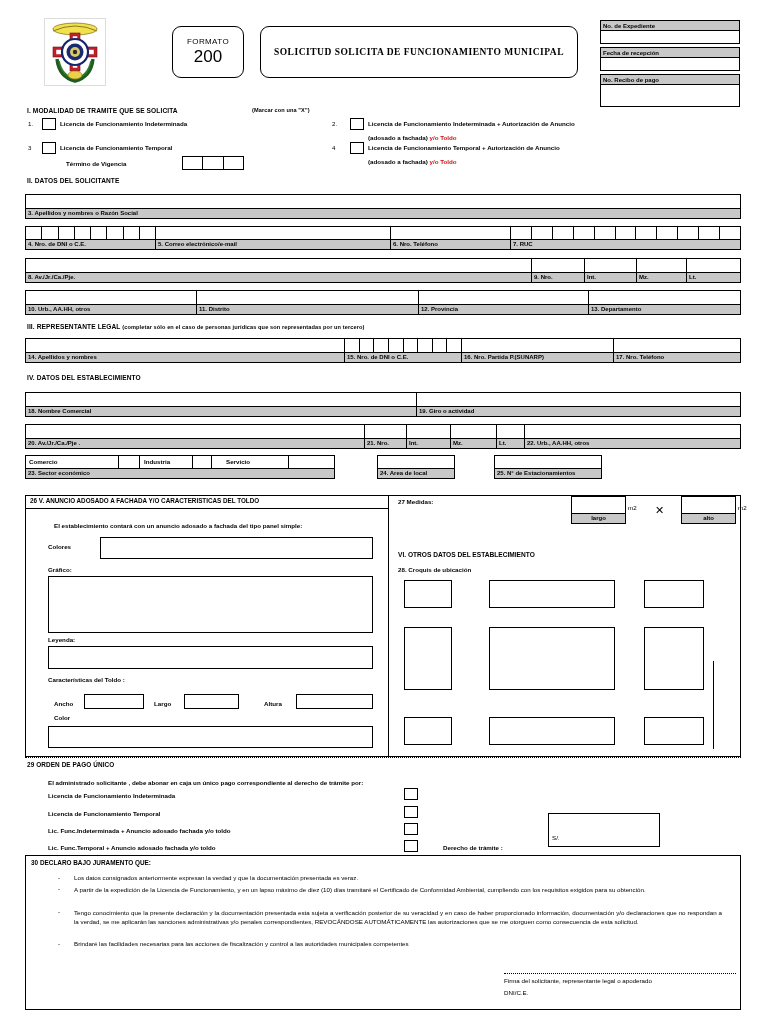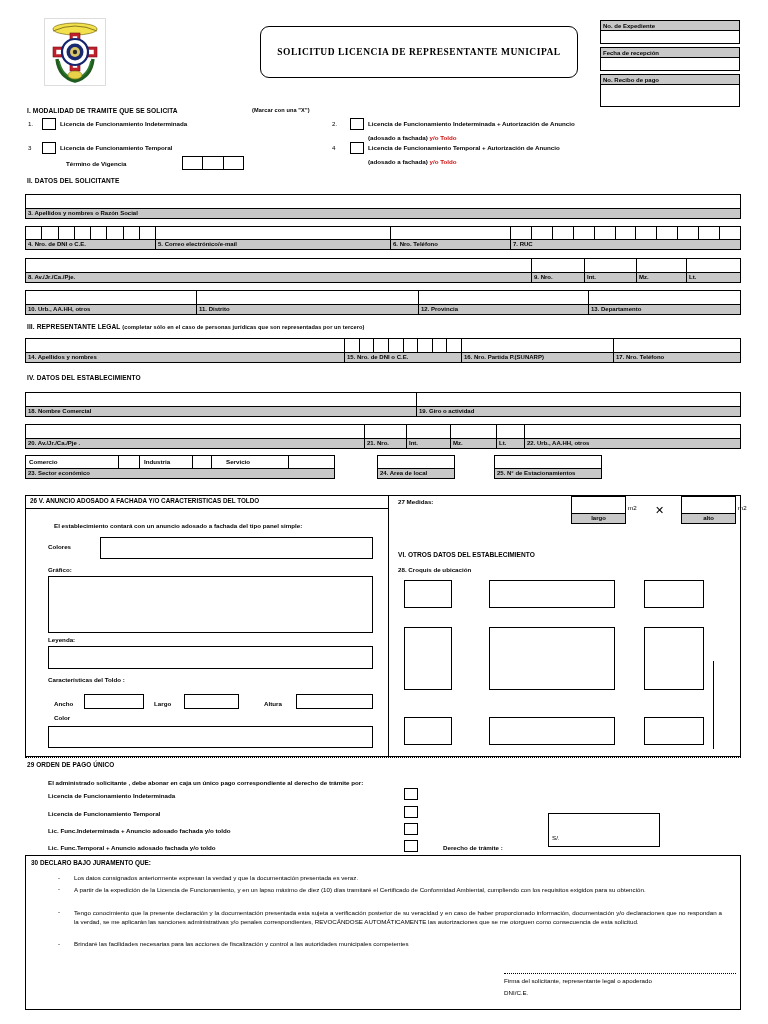--- a/index.html
+++ b/index.html
@@ -94,22 +94,26 @@
       <circle cx="30" cy="33" r="13" fill="#ffffff" stroke="#14246e" stroke-width="2.2"></circle>
       <circle cx="30" cy="33" r="8.5" fill="#1a2a6e"></circle>
       <circle cx="30" cy="33" r="5" fill="#d8c86a"></circle>
       <circle cx="30" cy="33" r="2.2" fill="#2a2a2a"></circle>
       <path d="M12 40 Q14 58 30 62 Q46 58 48 40" fill="none" stroke="#1f5c1f" stroke-width="3.4"></path>
       <path d="M14 42 Q17 57 30 60 Q43 57 46 42" fill="none" stroke="#2d7a2d" stroke-width="1.6"></path>
       <ellipse cx="30" cy="56" rx="7" ry="4" fill="#e8d24a" stroke="#8a7a10" stroke-width="0.6"></ellipse>
     </svg>
   </div>
 
-
-  <div class="title-box">SOLICITUD LICENCIA DE REPRESENTANTE MUNICIPAL</div>
+  <div class="formato-box">
+    <div class="f1">FORMATO</div>
+    <div class="f2">200</div>
+  </div>
+
+  <div class="title-box">SOLICITUD SOLICITA DE FUNCIONAMIENTO MUNICIPAL</div>
 
   <div class="exp-wrap">
     <div class="exp-lbl">No. de Expediente</div>
     <div class="exp-val"></div>
     <div class="exp-gap"></div>
     <div class="exp-lbl">Fecha de recepción</div>
     <div class="exp-val"></div>
     <div class="exp-gap"></div>
     <div class="exp-lbl">No. Recibo de pago</div>
     <div class="exp-val" style="height:22px"></div>

